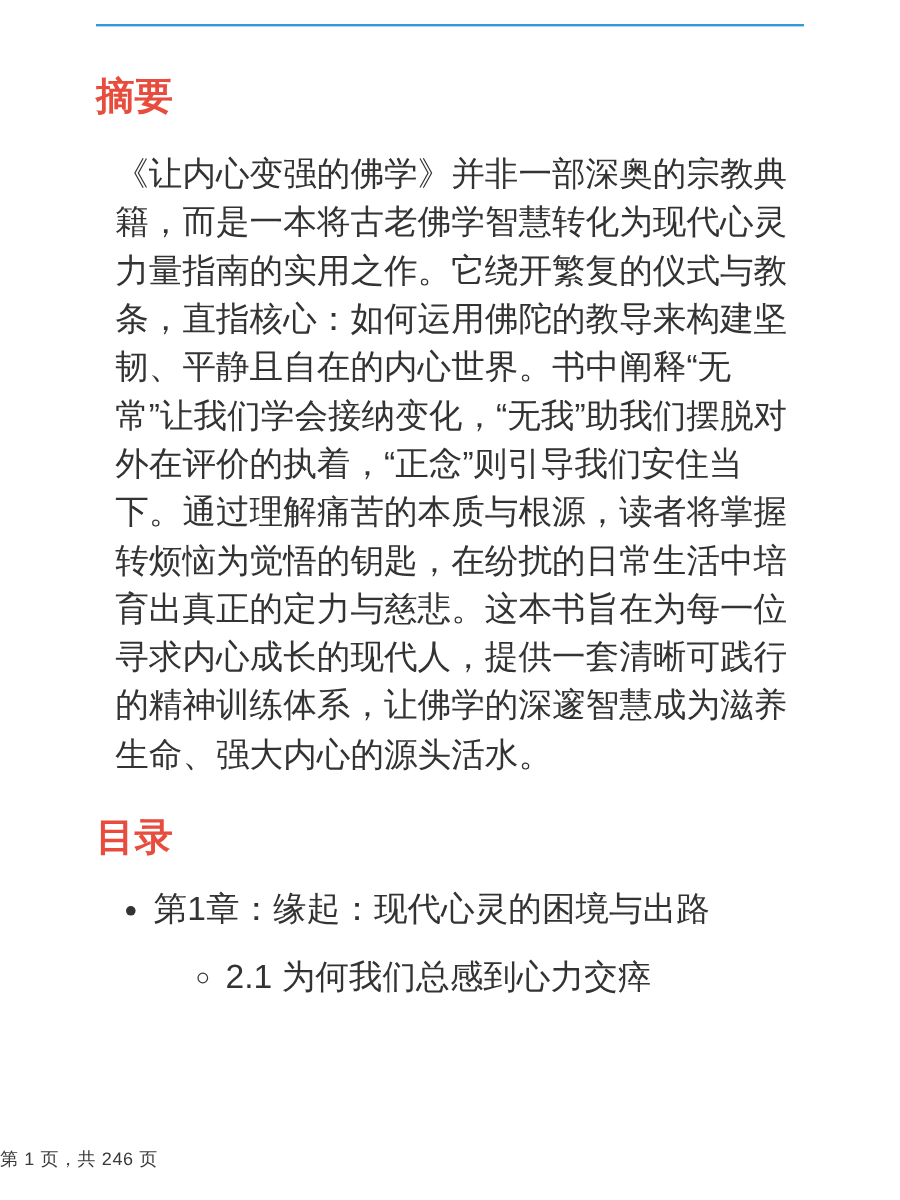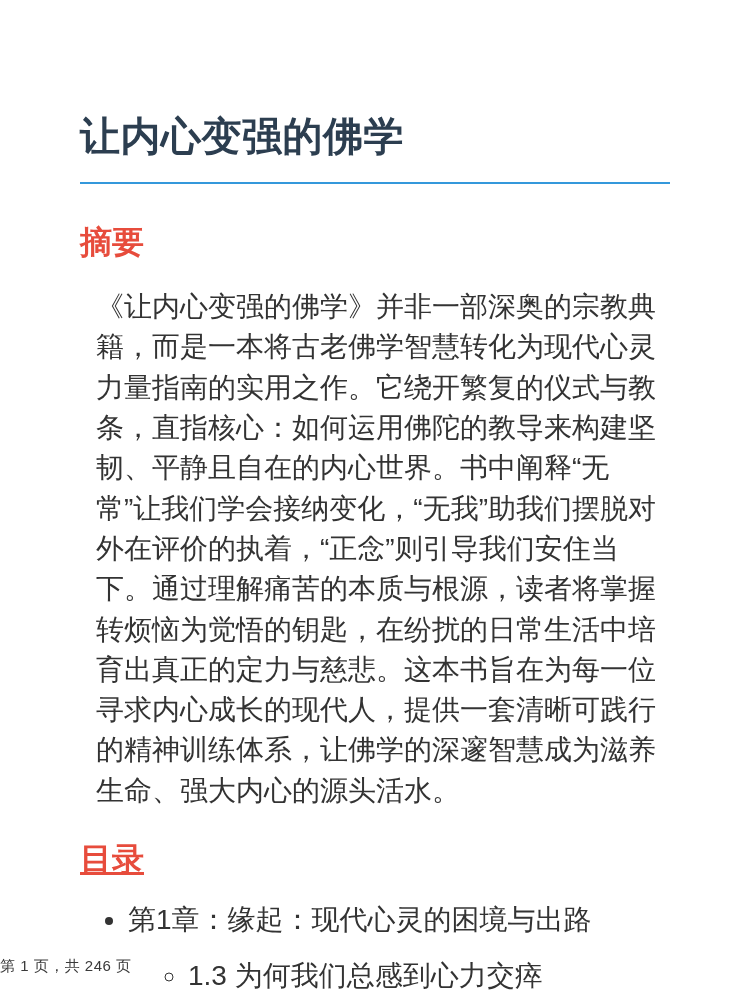--- a/index.html
+++ b/index.html
@@ -43,21 +43,21 @@
   }
   .abstract-heading { margin-top: 38px; }
   .abstract-body {
     margin: 25px 0 0 16px;
     font-size: 28px;
     line-height: 1.44;
     color: #333333;
     text-align: left;
     word-break: break-all;
   }
-  .toc-heading { margin-top: 28px; text-decoration: underline; }
+  .toc-heading { margin-top: 28px; }
   .toc-list {
     margin: 22px 0 0 0;
     padding-left: 48px;
     font-size: 28px;
     line-height: 1.35;
     color: #333333;
     list-style-type: disc;
   }
   .toc-list li { margin-bottom: 18px; }
   .toc-sublist {
@@ -74,36 +74,35 @@
     font-size: 15px;
     color: #3a3a3a;
     letter-spacing: 0.5px;
   }
 </style>
 </head>
 <body>
 
 <div class="page">
 
-  <h1 class="doc-title">让内心变强的佛学</h1>
 
   <hr class="title-divider">
 
   <h2 class="section-heading abstract-heading">摘要</h2>
 
   <p class="abstract-body">《让内心变强的佛学》并非一部深奥的宗教典籍，而是一本将古老佛学智慧转化为现代心灵力量指南的实用之作。它绕开繁复的仪式与教条，直指核心：如何运用佛陀的教导来构建坚韧、平静且自在的内心世界。书中阐释“无常”让我们学会接纳变化，“无我”助我们摆脱对外在评价的执着，“正念”则引导我们安住当下。通过理解痛苦的本质与根源，读者将掌握转烦恼为觉悟的钥匙，在纷扰的日常生活中培育出真正的定力与慈悲。这本书旨在为每一位寻求内心成长的现代人，提供一套清晰可践行的精神训练体系，让佛学的深邃智慧成为滋养生命、强大内心的源头活水。</p>
 
   <h2 class="section-heading toc-heading">目录</h2>
 
   <ul class="toc-list">
     <li>
       <span>第1章：缘起：现代心灵的困境与出路</span>
       <ul class="toc-sublist">
         <li>
-          <span>1.3 为何我们总感到心力交瘁</span>
+          <span>2.1 为何我们总感到心力交瘁</span>
         </li>
       </ul>
     </li>
   </ul>
 
 </div>
 
 <div class="page-footer">第 1 页，共 246 页</div>
 
 </body></html>

